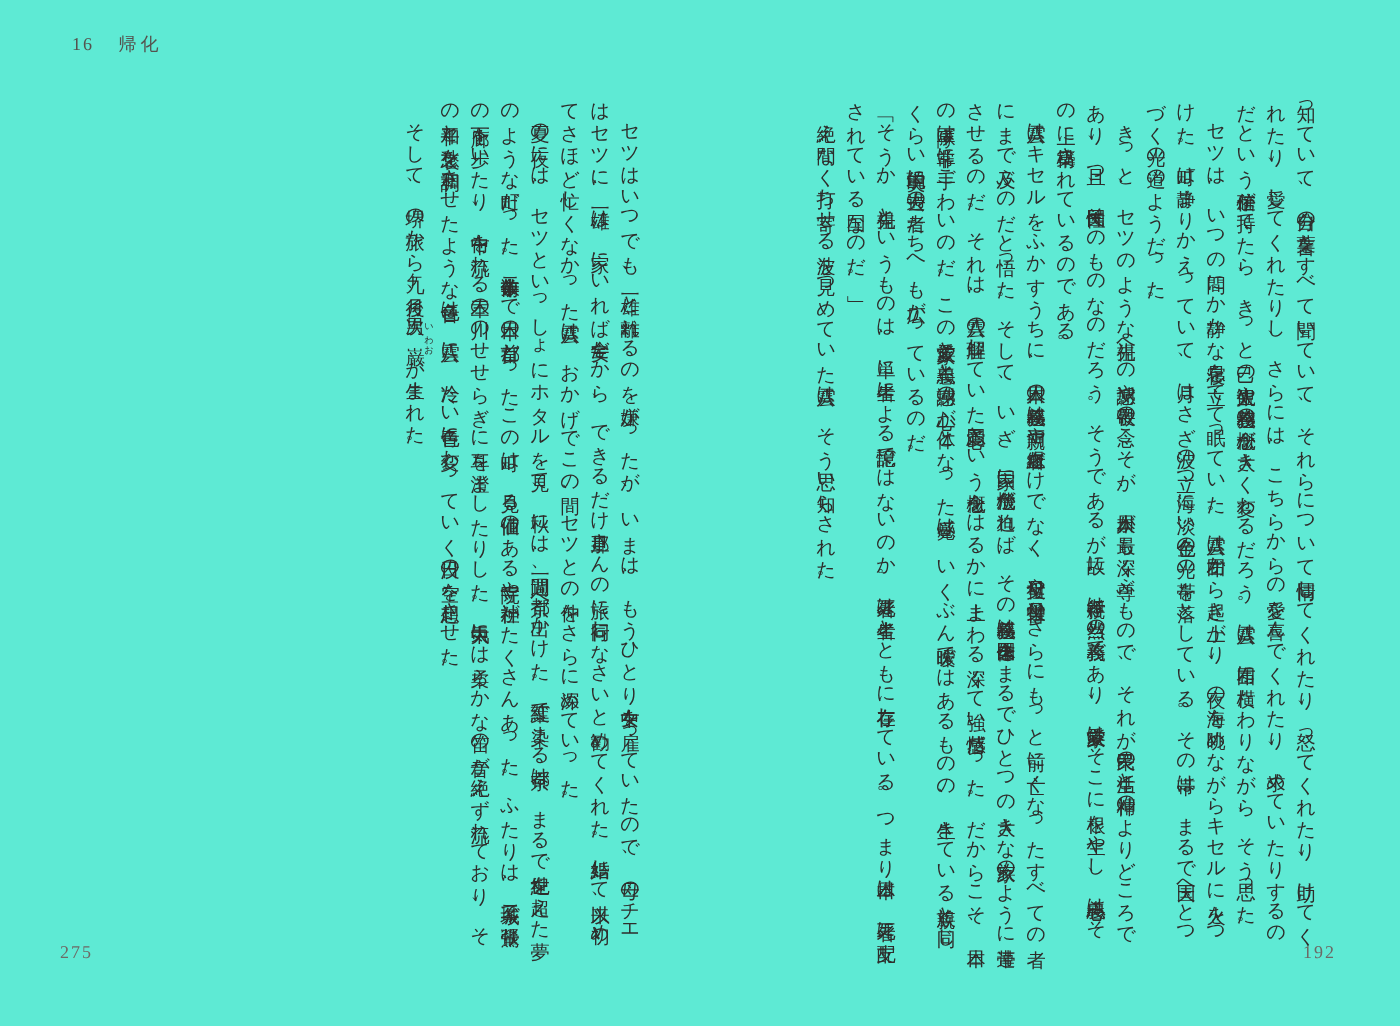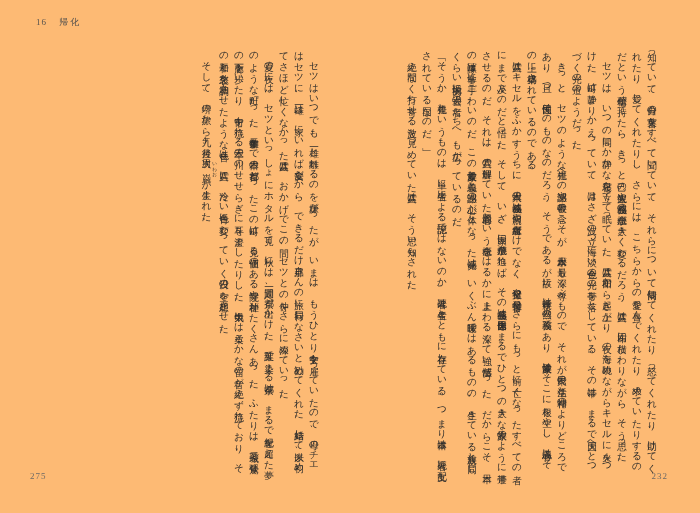--- a/index.html
+++ b/index.html
@@ -4,21 +4,21 @@
 <style>
   html, body {
     margin: 0;
     padding: 0;
     background: #ffffff;
   }
   .spread {
     position: relative;
     width: 700px;
     height: 513px;
-    background: #fdba74;
+    background: #5eead4;
     font-family: "Liberation Serif", "DejaVu Serif", serif;
     color: #2e2d2b;
     overflow: hidden;
   }
   .running-head {
     position: absolute;
     top: 16px;
     left: 36px;
     font-size: 9px;
     color: #55524e;
@@ -92,16 +92,16 @@
   <div>
     <div class="vtext vtext-right">
       <p class="no-indent">知っていて、自分の言葉をすべて聞いていて、それらについて同情してくれたり、怒ってくれたり、助けてくれたり、愛してくれたりし、さらには、こちらからの愛を喜んでくれたり、求めていたりするのだという確信が持てたら、きっと己の人生観や義務感の概念が大きく変わるだろう。八雲は、布団に横たわりながら、そう思った。</p>
       <p>セツは、いつの間にか静かな寝息を立てて眠っていた。八雲は布団から起き上がり、夜の海を眺めながらキセルに火をつけた。町は静まりかえっていて、月はさざ波の立つ海に淡い金色の光の帯を落としている。その帯は、まるで天国へとつづく光の道のようだった。</p>
       <p>きっと、セツのような先祖への感謝や畏敬の念こそが、日本人が最も深く尊ぶもので、それが民衆の生活と精神のよりどころであり、且つ、国民性そのものなのだろう。そうであるが故に、親孝行は当然の義務であり、家族愛はそこに根を生やし、忠義心はその上に構築されているのである。</p>
       <p>八雲はキセルをふかすうちに、日本人の義務感は両親や血縁者だけでなく、祖父母や曽祖父母、さらにもっと前に亡くなったすべての者にまで及ぶのだと悟った。そして、いざ、国家に危機が迫れば、その義務感は国民全体をまるでひとつの大きな家族のように連帯させるのだ。それは、八雲の理解していた愛国心という概念をはるかに上まわる深くて強い感情だった。だからこそ、日本の軍隊は非常に手ごわいのだ。この家族愛と忠義と感謝の心が一体となった感覚は、いくぶん曖昧ではあるものの、生きている親族と同じくらい現実的に過去の者たちへも広がっているのだ。</p>
       <p>「そうか、先祖というものは、単に生者による記憶ではないのか。死者は生者とともに存在している。つまり日本は、死者に支配されている国なのだ。」</p>
       <p>絶え間なく打ち寄せる波を見つめていた八雲は、そう思い知らされた。</p>
     </div>
 
-    <div class="page-number page-number-right">232</div>
+    <div class="page-number page-number-right">192</div>
   </div>
 
 </div>
 
 </body></html>

